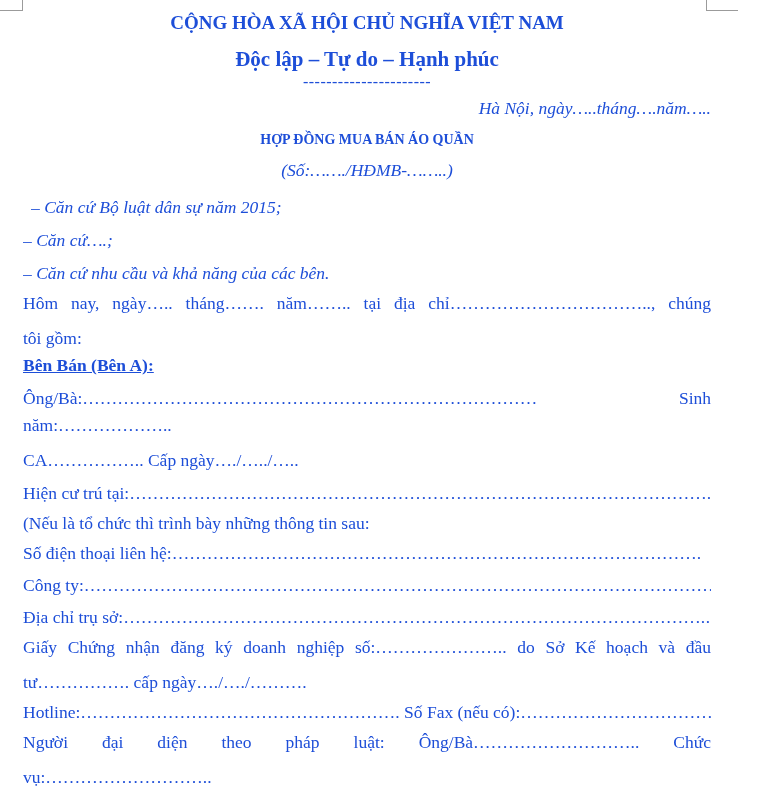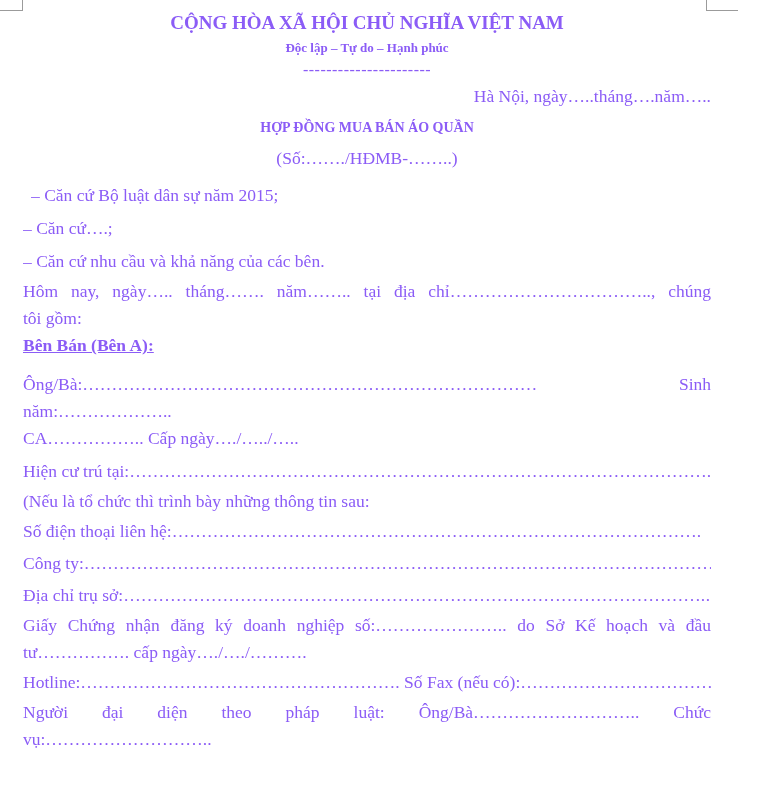--- a/index.html
+++ b/index.html
@@ -3,21 +3,21 @@
 <meta charset="utf-8">
 <style>
   html, body { margin: 0; padding: 0; background: #ffffff; }
   .page {
     position: relative;
     width: 783px;
     height: 800px;
     overflow: hidden;
     background: #ffffff;
     font-family: "Liberation Serif", "DejaVu Serif", serif;
-    color: #8b5cf6;
+    color: #1d4ed8;
   }
   .crop-mark {
     position: absolute;
     top: 0;
     height: 10px;
     border-bottom: 1px solid #9b9b9b;
   }
   .crop-mark.left  { left: 0;     width: 22px; border-right: 1px solid #9b9b9b; }
   .crop-mark.right { left: 706px; width: 31px; border-left: 1px solid #9b9b9b; }
   .content { padding: 8px 72px 0 23px; }
@@ -26,33 +26,33 @@
     line-height: 27px;
     margin: 3px 0 0 0;
     white-space: nowrap;
     overflow: hidden;
   }
   .stretch {
     text-align: justify;
     text-align-last: justify;
     white-space: normal;
   }
-  .cont  { margin-top: 0; }
+  .cont  { margin-top: 8px; }
   .mt0   { margin-top: 0; text-decoration: underline; }
-  .mt2   { margin-top: 12px; }
+  .mt2   { margin-top: 6px; }
   .mt4   { margin-top: 4px; }
   .mt5   { margin-top: 5px; }
   .mt6   { margin-top: 6px; }
   .mt10  { margin-top: 10px; margin-left: 8px; }
   .center { text-align: center; white-space: normal; }
   .right  { text-align: right; }
   .bold   { font-weight: bold; }
-  .italic { }
+  .italic { font-style: italic; }
   .hdr1   { font-size: 19px;   line-height: 25px; margin-top: 2px; }
-  .hdr2   { font-size: 13px; line-height: 25px; margin-top: 0; }
+  .hdr2   { font-size: 21px; line-height: 25px; margin-top: 12px; }
   .sep    { font-size: 16px;   line-height: 15px; margin-top: 2px; letter-spacing: 0.5px; }
   .title  { font-size: 14px;   line-height: 28px; }
 </style>
 </head>
 <body>
 
 <div class="page">
 
   <div class="crop-mark left"></div>
   <div class="crop-mark right"></div>

